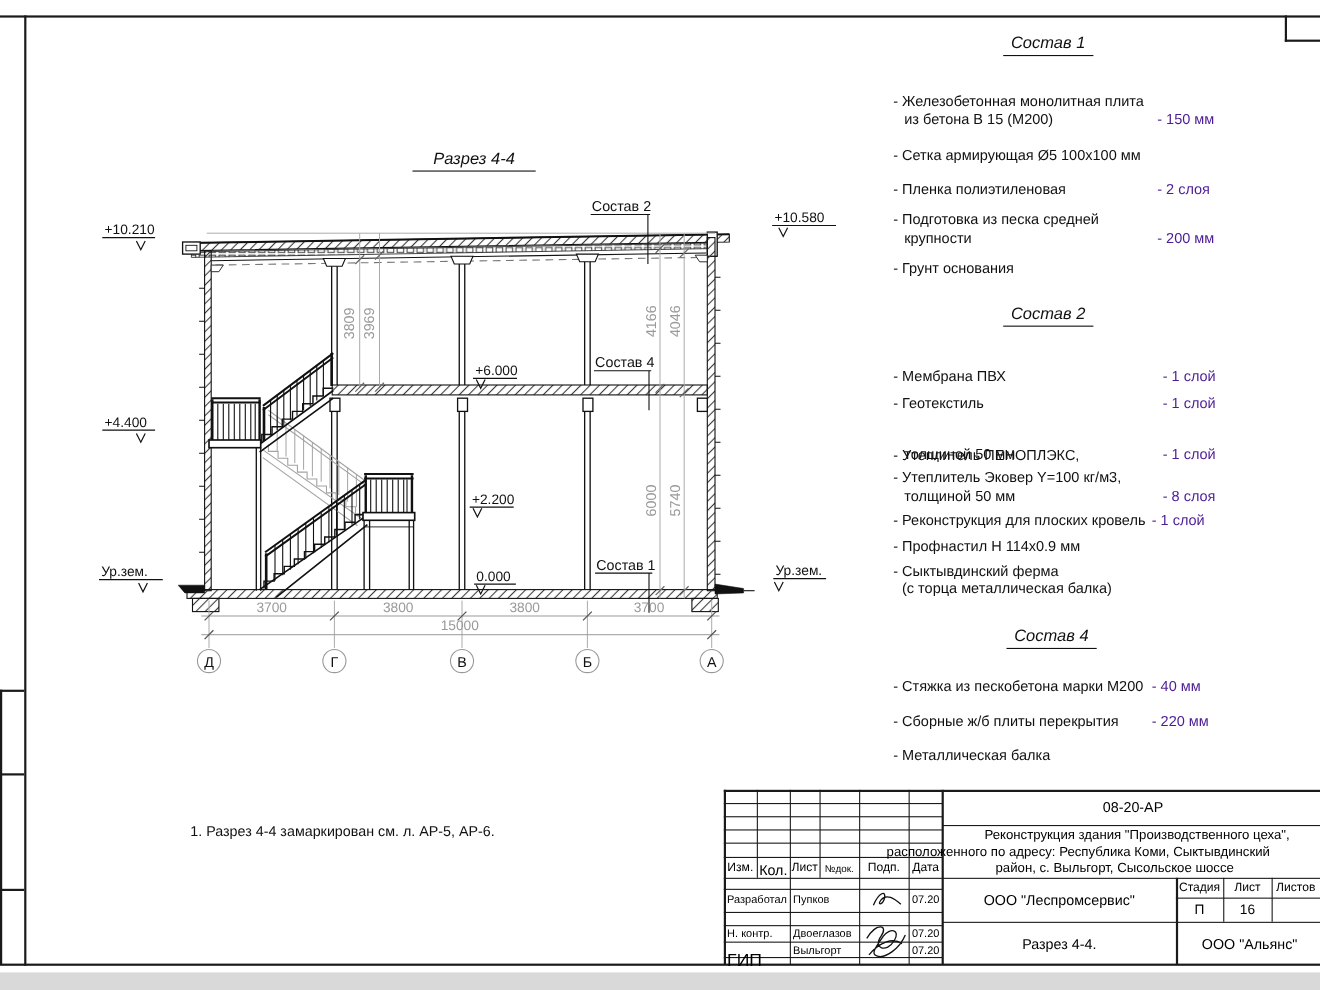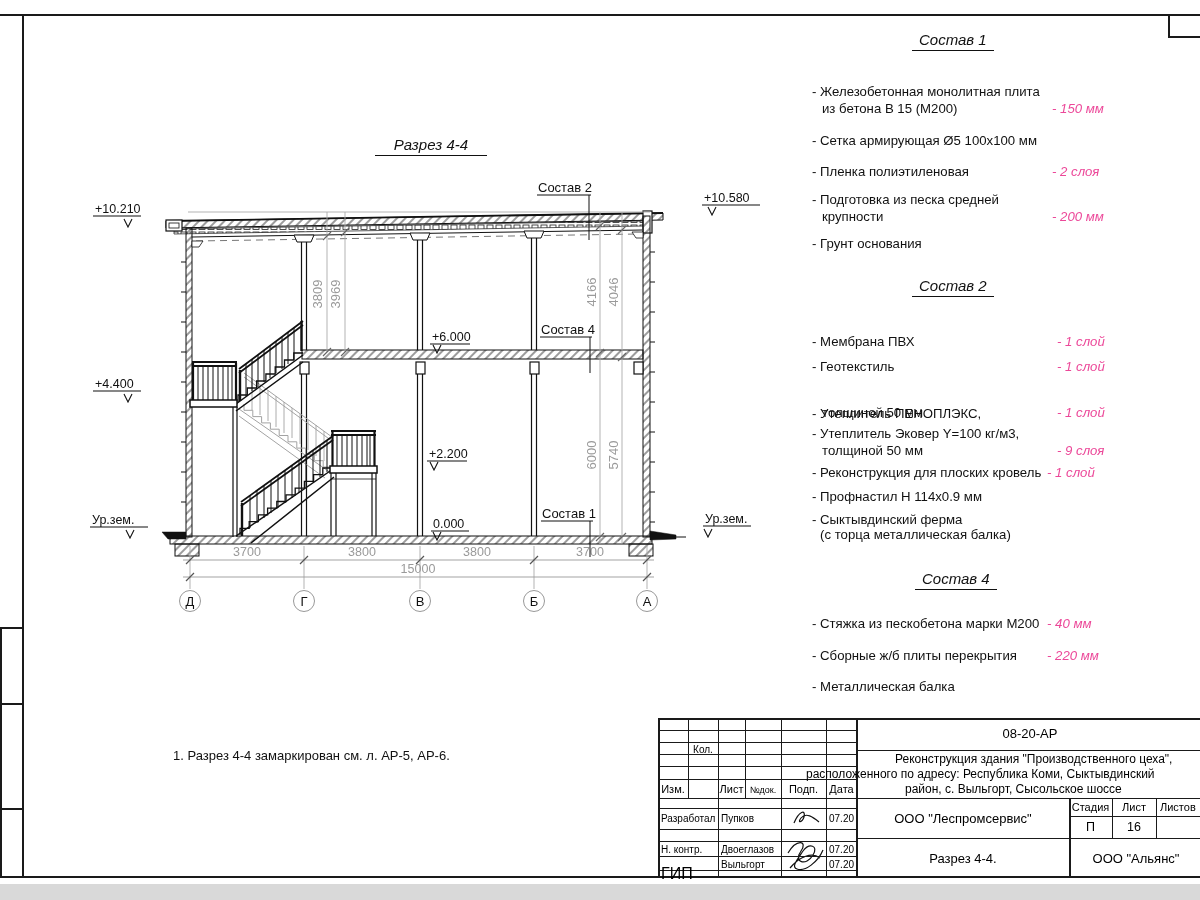--- a/index.html
+++ b/index.html
@@ -1,21 +1,21 @@
 <!DOCTYPE html>
 <html><head>
 <meta charset="utf-8">
 <style>
   html,body{margin:0;padding:0;background:#888;}
   #page{position:relative;width:1200px;height:900px;background:#ffffff;overflow:hidden;
         font-family:"Liberation Sans",sans-serif;color:#111;}
   .abs{position:absolute;}
   .ln{position:absolute;background:#1a1a1a;}
   .ct{position:absolute;font-size:13.2px;color:#111;white-space:nowrap;}
-  .cq{position:absolute;font-size:13.2px;color:#ec4899;white-space:nowrap;font-style:italic;}
+  .cq{position:absolute;font-size:13.2px;color:#4c1d95;white-space:nowrap;}
   .chead{position:absolute;font-style:italic;font-size:15px;color:#111;
          border-bottom:1.2px solid #111;padding:0 7px 2px 7px;white-space:nowrap;}
   .tbt{position:absolute;white-space:nowrap;color:#000;}
   .c{text-align:center;}
   svg{position:absolute;left:0;top:0;}
 </style>
 </head>
 <body>
 
 <div id="page">
@@ -213,21 +213,21 @@
   <div class="chead" style="left:912px;top:277px">Состав 2</div>
   <div class="ct" style="left:812px;top:334px">- Мембрана ПВХ</div>
   <div class="cq" style="left:1057px;top:334px">- 1 слой</div>
   <div class="ct" style="left:812px;top:359px">- Геотекстиль</div>
   <div class="cq" style="left:1057px;top:359px">- 1 слой</div>
   <div class="ct" style="left:812px;top:406px">- Утеплитель ПЕНОПЛЭКС,</div>
   <div class="ct" style="left:822px;top:405px">толщиной 50 мм</div>
   <div class="cq" style="left:1057px;top:405px">- 1 слой</div>
   <div class="ct" style="left:812px;top:426px">- Утеплитель Эковер Y=100 кг/м3,</div>
   <div class="ct" style="left:822px;top:443px">толщиной 50 мм</div>
-  <div class="cq" style="left:1057px;top:443px">- 9 слоя</div>
+  <div class="cq" style="left:1057px;top:443px">- 8 слоя</div>
   <div class="ct" style="left:812px;top:465px">- Реконструкция для плоских кровель</div>
   <div class="cq" style="left:1047px;top:465px">- 1 слой</div>
   <div class="ct" style="left:812px;top:489px">- Профнастил Н 114x0.9 мм</div>
   <div class="ct" style="left:812px;top:512px">- Сыктывдинский ферма</div>
   <div class="ct" style="left:820px;top:527px">(с торца металлическая балка)</div>
 
   <div class="chead" style="left:915px;top:570px">Состав 4</div>
   <div class="ct" style="left:812px;top:616px">- Стяжка из пескобетона марки М200</div>
   <div class="cq" style="left:1047px;top:616px">- 40 мм</div>
   <div class="ct" style="left:812px;top:648px">- Сборные ж/б плиты перекрытия</div>
@@ -260,21 +260,21 @@
     <div class="ln" style="left:1069px;top:816px;width:134px;height:1px"></div>
     <div class="ln" style="left:1069px;top:798px;width:1.5px;height:79px"></div>
     <div class="ln" style="left:1112px;top:798px;width:1px;height:40px"></div>
     <div class="ln" style="left:1156px;top:798px;width:1px;height:40px"></div>
 
     <div class="tbt c" style="left:857px;top:726px;width:346px;font-size:13px">08-20-АР</div>
     <div class="tbt" style="left:895px;top:752px;font-size:12px">Реконструкция здания "Производственного цеха",</div>
     <div class="tbt" style="left:806px;top:767px;font-size:12px">расположенного по адресу: Республика Коми, Сыктывдинский</div>
     <div class="tbt" style="left:905px;top:782px;font-size:12px">район, с. Выльгорт, Сысольское шоссе</div>
     <div class="tbt c" style="left:658px;top:783px;width:30px;font-size:11px">Изм.</div>
-    <div class="tbt c" style="left:688px;top:744px;width:30px;font-size:10px">Кол.</div>
+    <div class="tbt c" style="left:688px;top:783px;width:30px;font-size:13px">Кол.</div>
     <div class="tbt c" style="left:718px;top:783px;width:27px;font-size:11px">Лист</div>
     <div class="tbt c" style="left:745px;top:785px;width:36px;font-size:9px">№док.</div>
     <div class="tbt c" style="left:781px;top:783px;width:45px;font-size:11px">Подп.</div>
     <div class="tbt c" style="left:826px;top:783px;width:31px;font-size:11px">Дата</div>
     <div class="tbt" style="left:661px;top:813px;font-size:10px">Разработал</div>
     <div class="tbt" style="left:721px;top:813px;font-size:10px">Пупков</div>
     <div class="tbt c" style="left:826px;top:813px;width:31px;font-size:10px">07.20</div>
     <div class="tbt" style="left:661px;top:844px;font-size:10px">Н. контр.</div>
     <div class="tbt" style="left:721px;top:844px;font-size:10px">Двоеглазов</div>
     <div class="tbt c" style="left:826px;top:844px;width:31px;font-size:10px">07.20</div>

